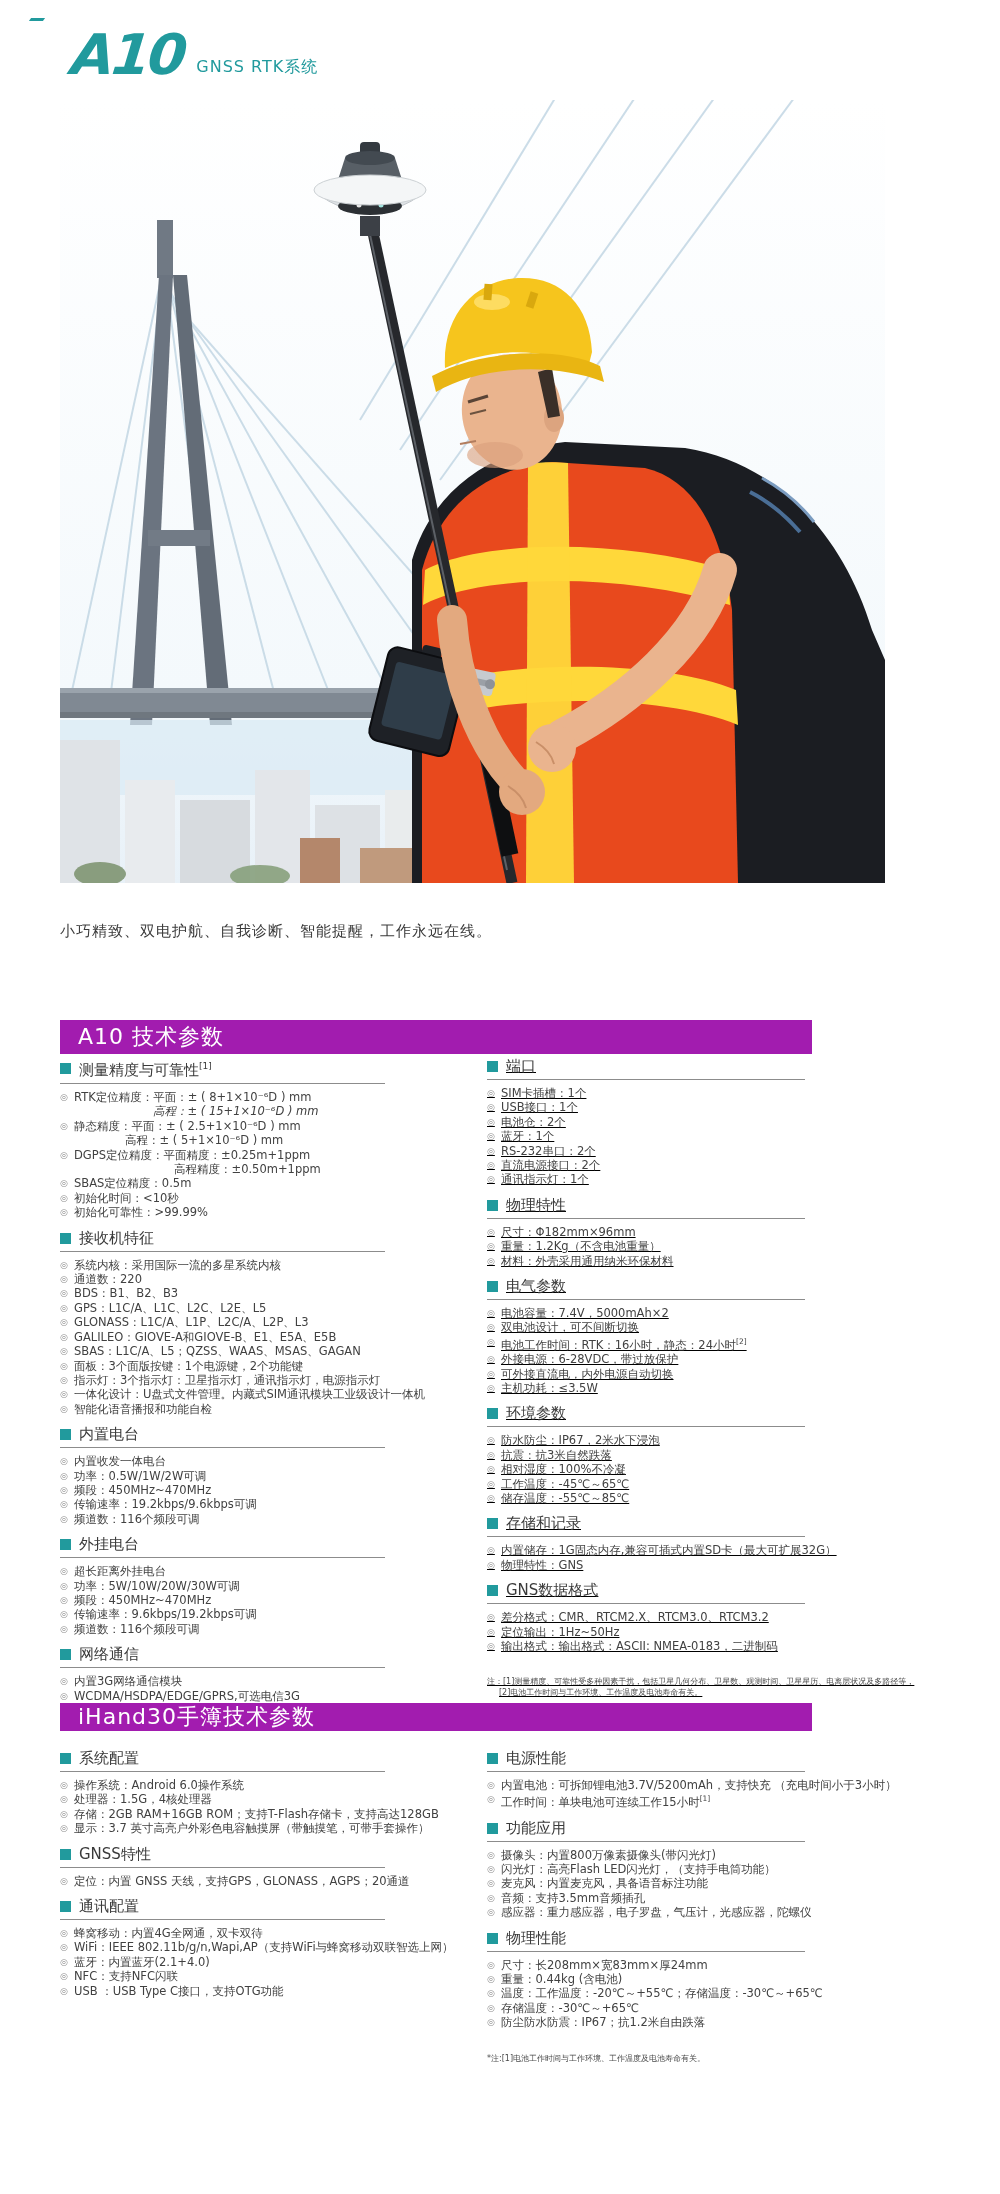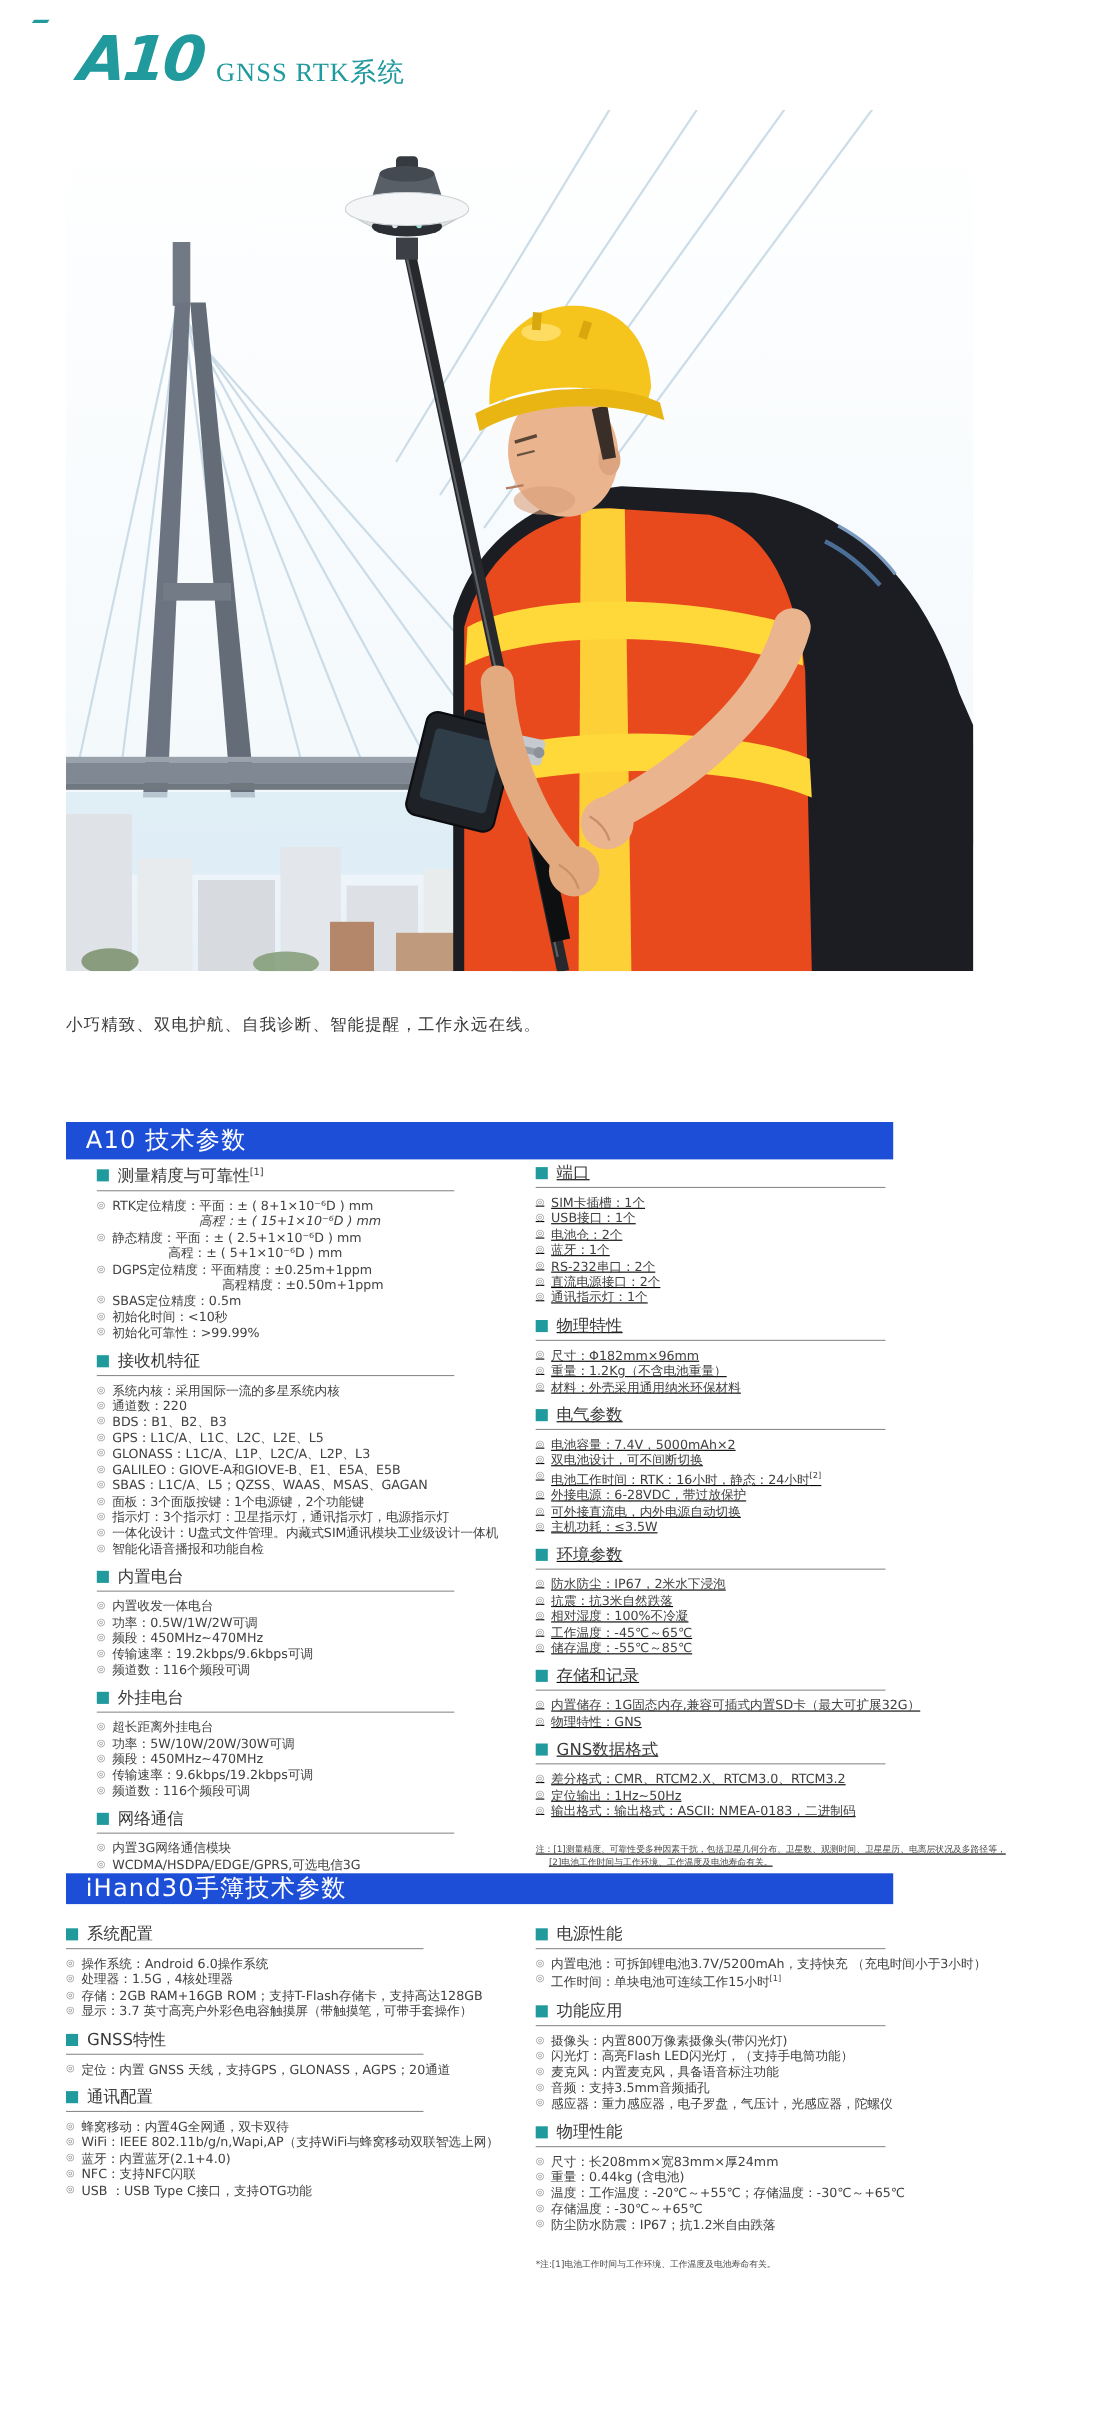--- a/index.html
+++ b/index.html
@@ -2,33 +2,33 @@
 <html><head>
 <meta charset="utf-8">
 <style>
   html,body{margin:0;padding:0;background:#fff;}
   .page{position:relative;width:1000px;height:2194px;background:#ffffff;overflow:hidden;
         font-family:"DejaVu Sans","Liberation Sans",sans-serif;}
   
   .top-dash{position:absolute;left:30px;top:18px;width:14px;height:3px;background:#219a9d;transform:skewX(-35deg);}
   .logo{position:absolute;left:72px;top:26px;display:flex;align-items:flex-end;gap:12px;color:#219a9d;}
   .brand{font-size:56px;line-height:58px;font-weight:bold;font-style:italic;letter-spacing:-3px;transform:skewX(-6deg);}
-  .brand-sub{font-size:24px;line-height:24px;padding-bottom:5px;letter-spacing:1px;font-family:Liberation Serif, serif;}
+  .brand-sub{font-size:16px;line-height:24px;padding-bottom:5px;letter-spacing:1px;}
   
   .photo{position:absolute;left:60px;top:100px;width:825px;height:783px;overflow:hidden;}
   
   .tagline{position:absolute;left:60px;top:922px;font-size:15px;color:#3a3a3a;letter-spacing:1px;}
   
-  .bar{position:absolute;left:60px;width:752px;height:34px;background:#1d4ed8;color:#ffffff;
+  .bar{position:absolute;left:60px;width:752px;height:34px;background:#a21caf;color:#ffffff;
        display:flex;align-items:center;padding-left:18px;box-sizing:border-box;font-size:22px;letter-spacing:1px;}
   #bar1{top:1020px;}
   #bar2{top:1703px;height:28px;text-align:right;}
   
   .col{position:absolute;}
-  #p1-left{left:60px;top:1058px;width:410px;margin-left:28px;}
+  #p1-left{left:60px;top:1058px;width:410px;}
   #p1-right{left:487px;top:1058px;width:420px;text-decoration:underline;}
   #p2-left{left:60px;top:1750px;width:410px;}
   #p2-right{left:487px;top:1750px;width:420px;}
   .sec{margin-bottom:10px;}
   .sec-head{display:flex;align-items:center;gap:8px;font-size:15px;line-height:17px;color:#3a3a3a;font-weight:500;}
   .sec-sq{width:11px;height:11px;background:#219a9d;flex:0 0 auto;}
   .sec-head sup{font-size:9px;}
   .sec-rule{border-bottom:1px solid #8c8c8c;margin:4px 0 6px 0;}
   .col-l .sec-rule{width:325px;}
   .col-r .sec-rule{width:318px;}

